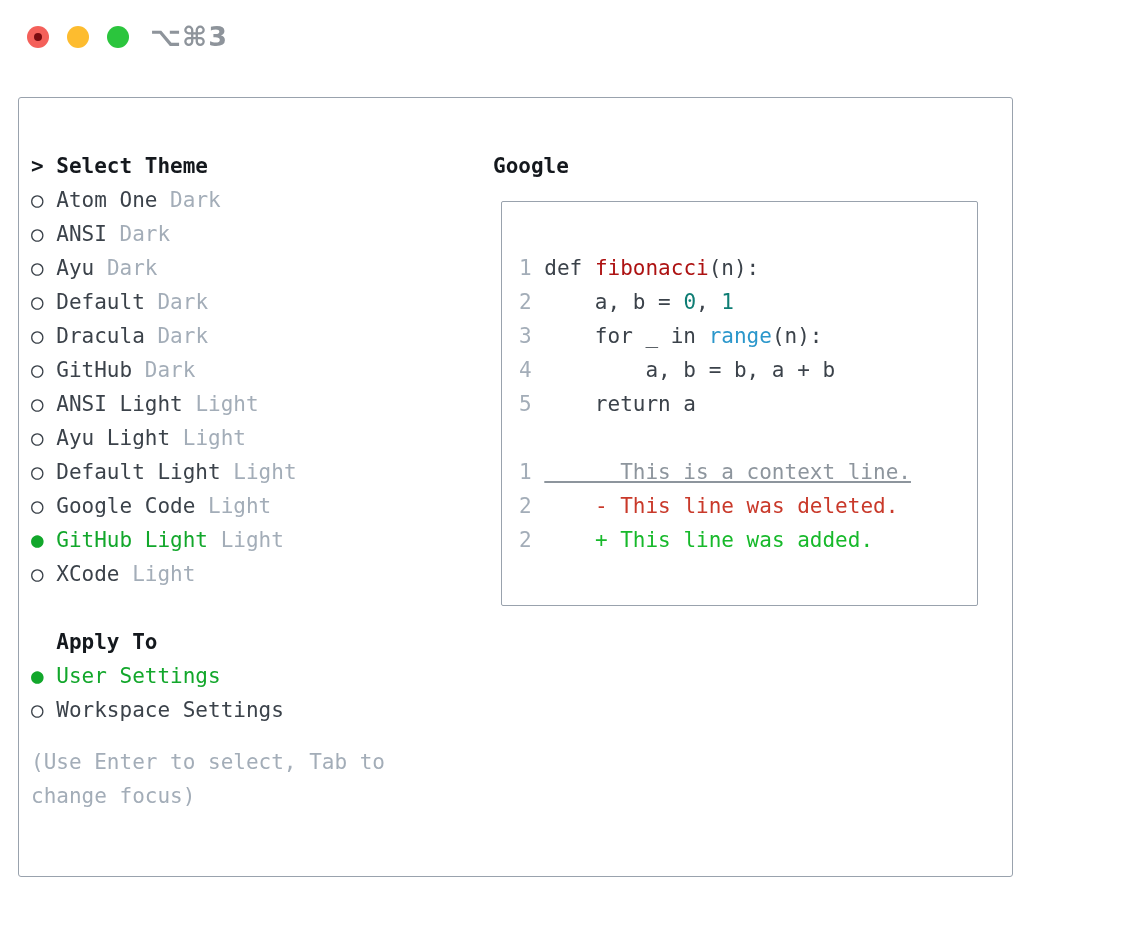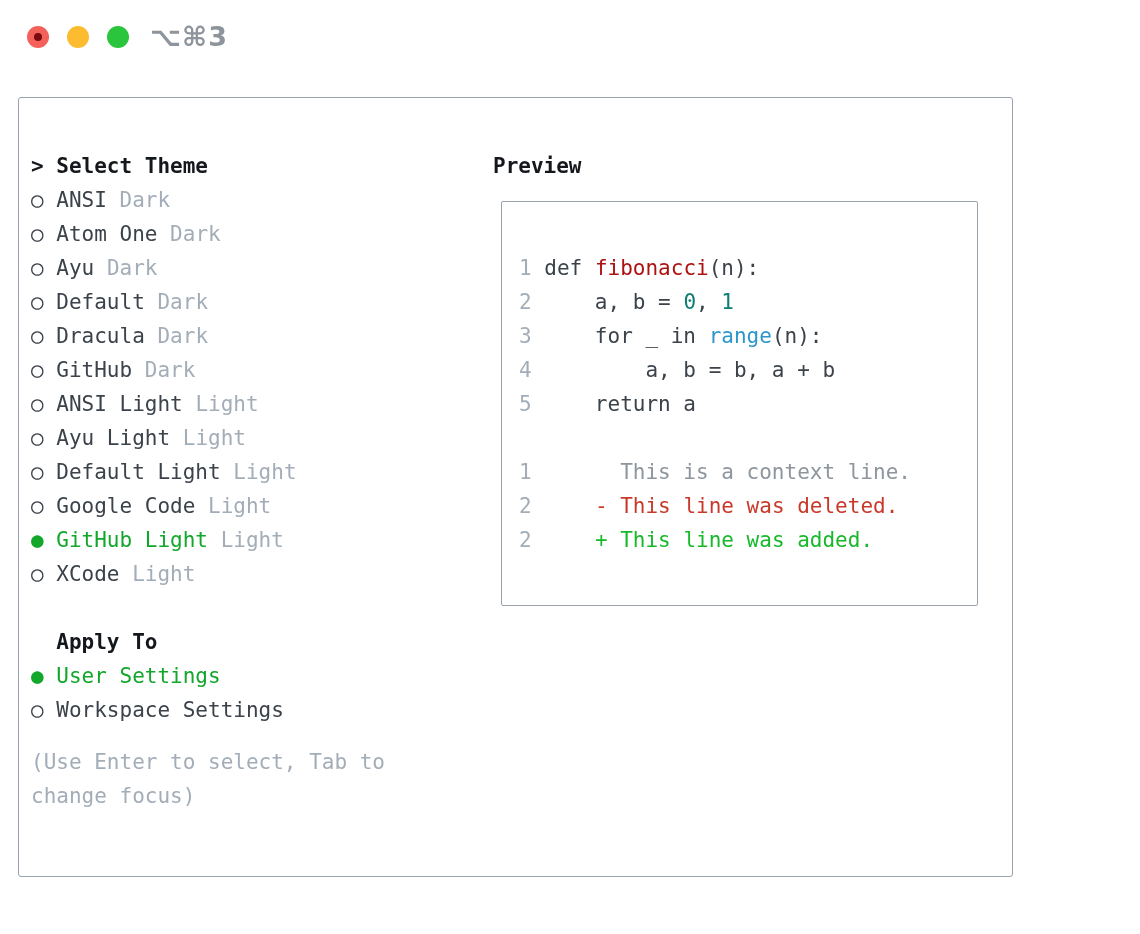--- a/index.html
+++ b/index.html
@@ -80,21 +80,21 @@
     border: 1.5px solid var(--border); border-radius: 2px;
     padding: 49px 0 0 17px;
     background: #ffffff;
   }
   .pline { height: 34px; white-space: pre; }
   .tk-gutter  { color: var(--muted); }
   .tk-code    { color: var(--text-dark); }
   .tk-func    { color: var(--func-red); }
   .tk-num     { color: var(--num-teal); }
   .tk-builtin { color: var(--builtin-blue); }
-  .tk-context { color: var(--context-gray); }
+  .tk-context { color: var(--context-gray); text-decoration: underline; }
   .tk-del     { color: var(--deleted-red); }
   .tk-add     { color: var(--added-green); }
 </style>
 </head>
 <body>
 
 <div class="window">
 
   <div class="titlebar">
     <div class="traffic">
@@ -106,22 +106,22 @@
     </div>
     <span class="shortcut">⌥⌘3</span>
   </div>
 
   <div class="panel">
 
     <div class="left-col">
       <div class="row hdr"><span>&gt; </span><span>Select Theme</span></div>
 
       <div id="theme-list">
+          <div class="row theme-row"><span class="marker">○ </span><span class="name">Atom One</span><span class="variant"> Dark</span></div>
           <div class="row theme-row"><span class="marker">○ </span><span class="name">ANSI</span><span class="variant"> Dark</span></div>
-          <div class="row theme-row"><span class="marker">○ </span><span class="name">Atom One</span><span class="variant"> Dark</span></div>
           <div class="row theme-row"><span class="marker">○ </span><span class="name">Ayu</span><span class="variant"> Dark</span></div>
           <div class="row theme-row"><span class="marker">○ </span><span class="name">Default</span><span class="variant"> Dark</span></div>
           <div class="row theme-row"><span class="marker">○ </span><span class="name">Dracula</span><span class="variant"> Dark</span></div>
           <div class="row theme-row"><span class="marker">○ </span><span class="name">GitHub</span><span class="variant"> Dark</span></div>
           <div class="row theme-row"><span class="marker">○ </span><span class="name">ANSI Light</span><span class="variant"> Light</span></div>
           <div class="row theme-row"><span class="marker">○ </span><span class="name">Ayu Light</span><span class="variant"> Light</span></div>
           <div class="row theme-row"><span class="marker">○ </span><span class="name">Default Light</span><span class="variant"> Light</span></div>
           <div class="row theme-row"><span class="marker">○ </span><span class="name">Google Code</span><span class="variant"> Light</span></div>
           <div class="row theme-row selected"><span class="marker">● </span><span class="name">GitHub Light</span><span class="variant"> Light</span></div>
           <div class="row theme-row"><span class="marker">○ </span><span class="name">XCode</span><span class="variant"> Light</span></div>
@@ -131,21 +131,21 @@
 
       <div id="apply-list">
           <div class="row theme-row selected"><span class="marker">● </span><span class="name">User Settings</span></div>
           <div class="row theme-row"><span class="marker">○ </span><span class="name">Workspace Settings</span></div>
         </div>
 
       <div class="hint">(Use Enter to select, Tab to change focus)</div>
     </div>
 
     <div class="right-col">
-      <div class="row hdr">Preview</div>
+      <div class="row hdr">Google</div>
       <div class="preview-box" id="preview-box">
           <div class="pline"><span class="tk-gutter">1 </span><span class="tk-code">def </span><span class="tk-func">fibonacci</span><span class="tk-code">(n):</span></div>
           <div class="pline"><span class="tk-gutter">2 </span><span class="tk-code">    a, b = </span><span class="tk-num">0</span><span class="tk-code">, </span><span class="tk-num">1</span></div>
           <div class="pline"><span class="tk-gutter">3 </span><span class="tk-code">    for _ in </span><span class="tk-builtin">range</span><span class="tk-code">(n):</span></div>
           <div class="pline"><span class="tk-gutter">4 </span><span class="tk-code">        a, b = b, a + b</span></div>
           <div class="pline"><span class="tk-gutter">5 </span><span class="tk-code">    return a</span></div>
           <div class="pline"></div>
           <div class="pline"><span class="tk-gutter">1 </span><span class="tk-context">      This is a context line.</span></div>
           <div class="pline"><span class="tk-gutter">2 </span><span class="tk-code">    </span><span class="tk-del">- This line was deleted.</span></div>
           <div class="pline"><span class="tk-gutter">2 </span><span class="tk-code">    </span><span class="tk-add">+ This line was added.</span></div>

